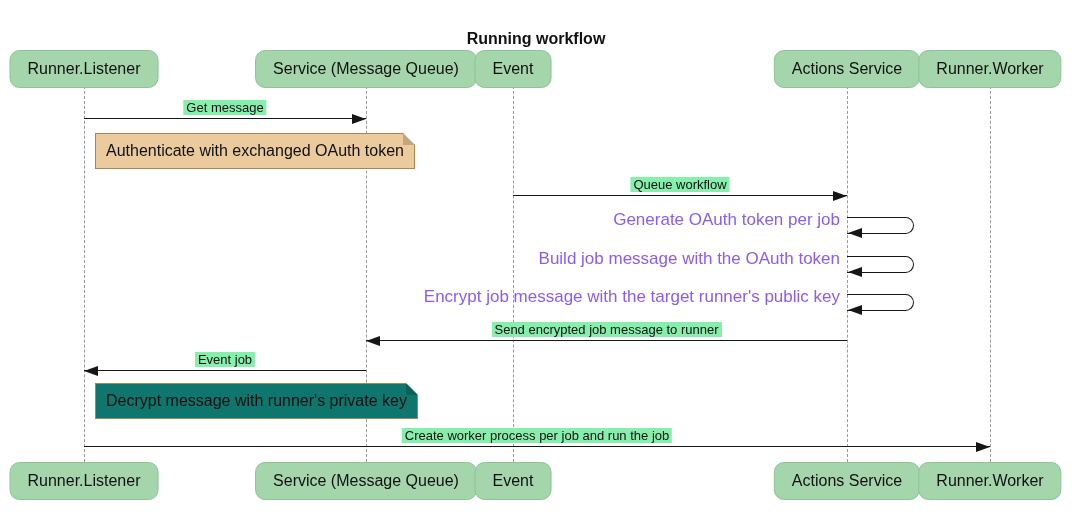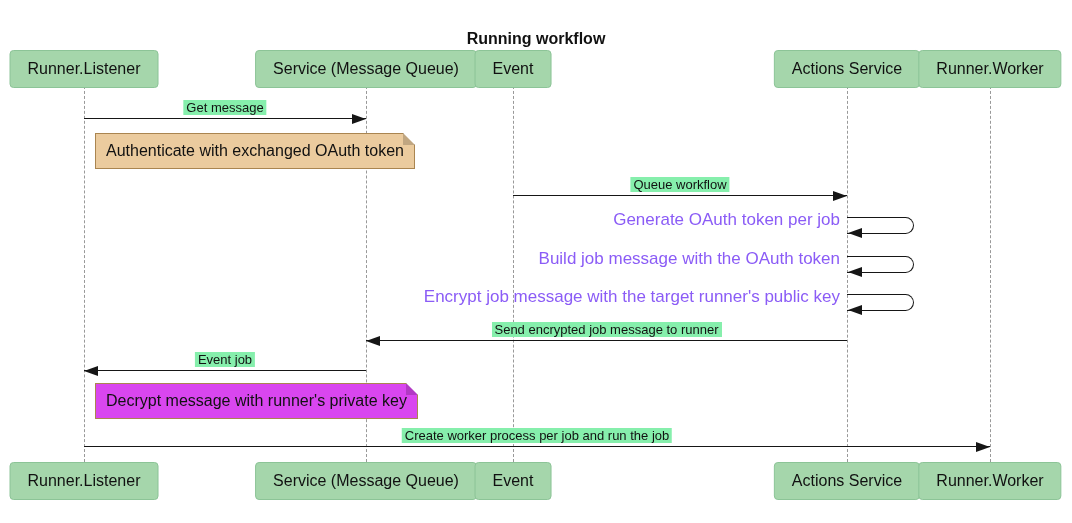--- a/index.html
+++ b/index.html
@@ -7,21 +7,21 @@
     position:relative;width:1072px;height:523px;background:#ffffff;
     font-family:"Liberation Sans","DejaVu Sans",sans-serif;color:#111;
     overflow:hidden;
   }
   .title{
     position:absolute;top:11px;left:0;width:1072px;text-align:center;
     font-size:16px;font-weight:bold;color:#111;margin-top:19px;
   }
   .actor{
     position:absolute;height:36px;line-height:36px;padding:0 17px;
-    border-radius:4px;font-size:16px;white-space:nowrap;
+    border-radius:10px;font-size:16px;white-space:nowrap;
     transform:translateX(-50%);text-align:center;
   }
   .lifeline{position:absolute;width:0;border-left:1px dashed #999;}
   .msg-line{position:absolute;height:0;border-top:1.8px solid #161616;}
   .arrowhead{position:absolute;width:0;height:0;}
   .arrow-right{border-top:5px solid transparent;border-bottom:5px solid transparent;border-left:14px solid #161616;}
   .arrow-left{border-top:5px solid transparent;border-bottom:5px solid transparent;border-right:14px solid #161616;}
   .msg-label{
     position:absolute;transform:translateX(-50%);white-space:nowrap;
     font-size:13px;color:#111;background:#86efac;padding:0 3px;
@@ -76,21 +76,21 @@
       <div class="self-label" style="left: 840px; top: 249px;">Build job message with the OAuth token</div>
       <div class="self-loop" style="left: 847px; top: 294px; border-color: rgb(22, 22, 22);"></div>
       <div class="arrowhead arrow-left" style="left: 848px; top: 305px; border-right-color: rgb(22, 22, 22);"></div>
       <div class="self-label" style="left: 840px; top: 287px;">Encrypt job message with the target runner's public key</div>
       <div class="msg-line" style="left: 366px; top: 340px; width: 481px; border-top-color: rgb(22, 22, 22);"></div>
       <div class="arrowhead arrow-left" style="top: 336px; left: 366px; border-right-color: rgb(22, 22, 22);"></div>
       <div class="msg-label" style="left: 606.5px; top: 322px;">Send encrypted job message to runner</div>
       <div class="msg-line" style="left: 84px; top: 370px; width: 282px; border-top-color: rgb(22, 22, 22);"></div>
       <div class="arrowhead arrow-left" style="top: 366px; left: 84px; border-right-color: rgb(22, 22, 22);"></div>
       <div class="msg-label" style="left: 225px; top: 352px;">Event job</div>
-      <div class="note" style="left: 95px; top: 383px; background: #d946ef; border: 1px solid rgb(170, 133, 80);">Decrypt message with runner's private key<div class="fold-cut"></div><div class="fold-flap"></div></div>
+      <div class="note" style="left: 95px; top: 383px; background: #0f766e; border: 1px solid rgb(170, 133, 80);">Decrypt message with runner's private key<div class="fold-cut"></div><div class="fold-flap"></div></div>
       <div class="msg-line" style="left: 84px; top: 446px; width: 906px; border-top-color: rgb(22, 22, 22);"></div>
       <div class="arrowhead arrow-right" style="top: 442px; left: 976px; border-left-color: rgb(22, 22, 22);"></div>
       <div class="msg-label" style="left: 537px; top: 428px;">Create worker process per job and run the job</div>
     </div>
   <div id="layer-actors">
       <div class="actor" style="left: 84px; top: 50px; background: rgb(165, 214, 171); border: 1px solid rgb(140, 196, 151); color: rgb(17, 17, 17);">Runner.Listener</div>
       <div class="actor" style="left: 366px; top: 50px; background: rgb(165, 214, 171); border: 1px solid rgb(140, 196, 151); color: rgb(17, 17, 17);">Service (Message Queue)</div>
       <div class="actor" style="left: 513px; top: 50px; background: rgb(165, 214, 171); border: 1px solid rgb(140, 196, 151); color: rgb(17, 17, 17);">Event</div>
       <div class="actor" style="left: 847px; top: 50px; background: rgb(165, 214, 171); border: 1px solid rgb(140, 196, 151); color: rgb(17, 17, 17);">Actions Service</div>
       <div class="actor" style="left: 990px; top: 50px; background: rgb(165, 214, 171); border: 1px solid rgb(140, 196, 151); color: rgb(17, 17, 17);">Runner.Worker</div>

